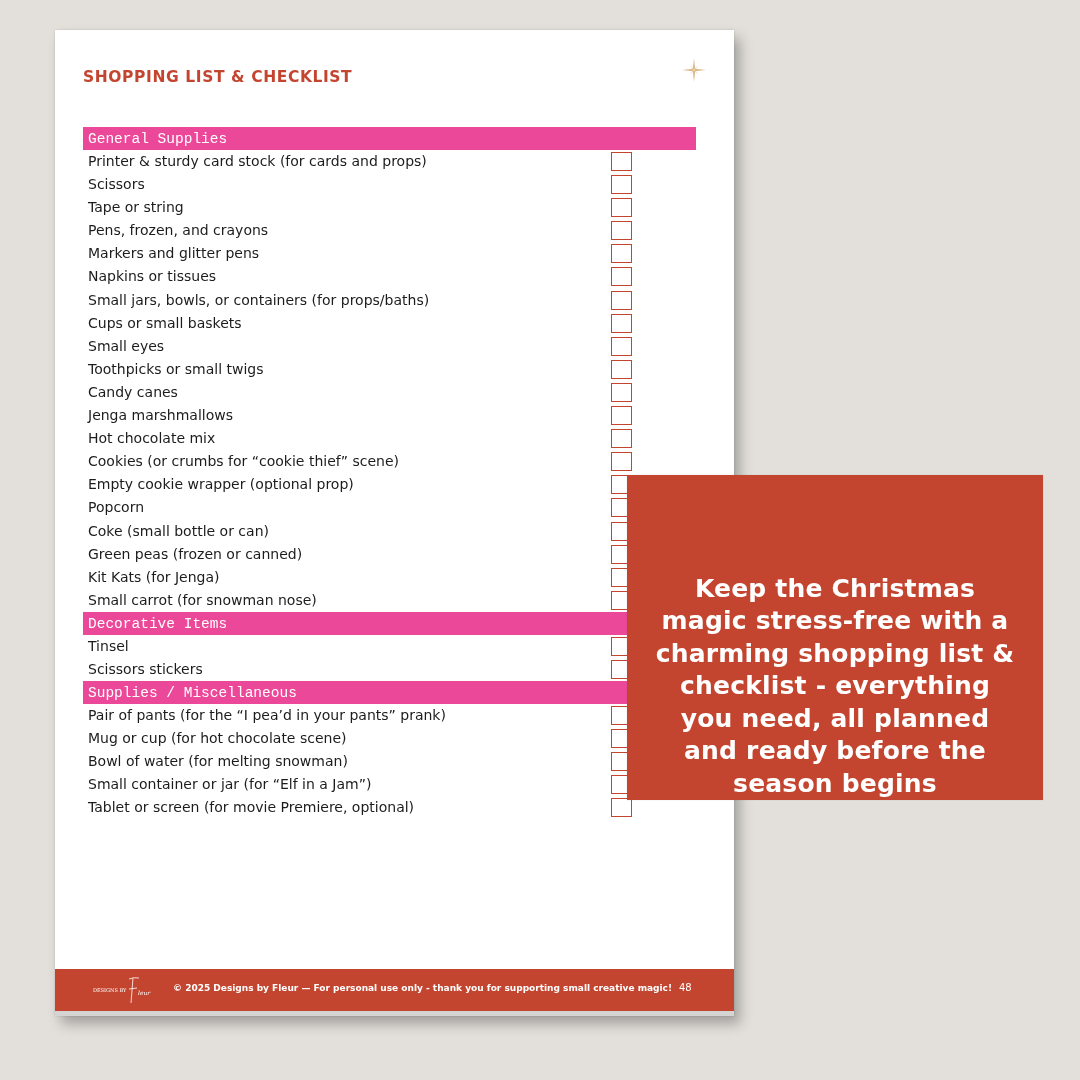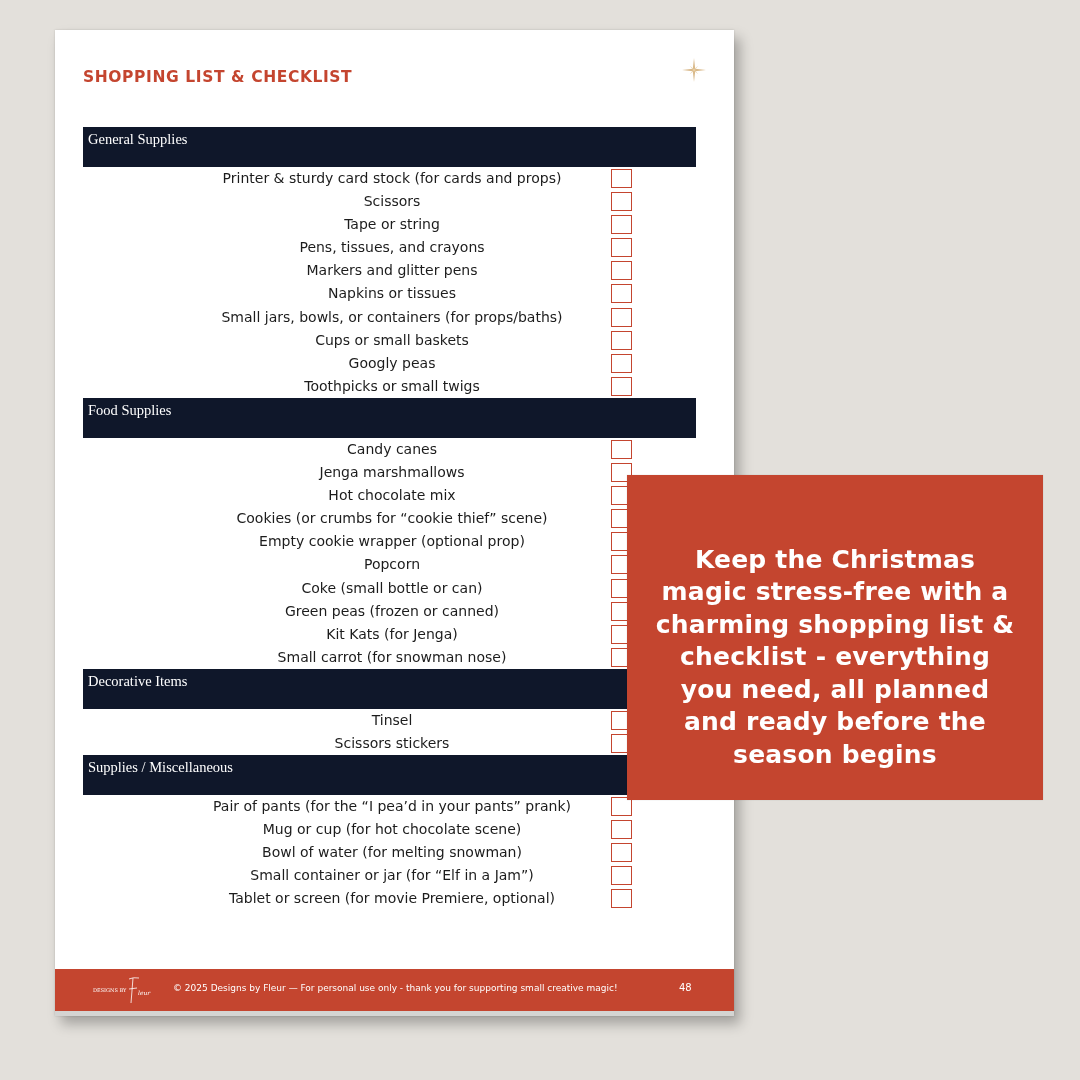--- a/index.html
+++ b/index.html
@@ -30,38 +30,37 @@
       position: absolute;
       left: 627px; top: 28px;
       width: 24px; height: 24px;
     }
     .list {
       position: absolute;
       left: 28px; top: 97px;
       width: 613px;
     }
     .section-header {
-      height: 40px;
-      background: #0f172a;
+      height: 23px;
+      background: #ec4899;
       color: #ffffff;
       font-size: 14.5px;
       line-height: 25px;
       padding-left: 5px;
-      font-family: Liberation Serif, serif;
+      font-family: Liberation Mono, monospace;
       font-weight: normal;
     }
     .item {
       height: 23.1px;
       position: relative;
       color: #1c1c1c;
       font-size: 14px;
       font-family: "DejaVu Sans", sans-serif;
       line-height: 23px;
       padding-left: 5px;
-      text-align: center;
     }
     .checkbox {
       position: absolute;
       left: 528px; top: 2px;
       width: 21px; height: 19px;
       border: 1.5px solid #c4452f;
       background: #fff;
     }
     .footer {
       position: absolute;
@@ -80,35 +79,36 @@
       position: absolute;
       left: 38px; top: 6px;
       width: 70px; height: 30px;
     }
     .footer-text {
       position: absolute;
       left: 118px; top: 14px;
       font-size: 9px;
       font-family: "DejaVu Sans", sans-serif;
       white-space: nowrap;
+      font-weight: bold;
     }
     .page-number {
       position: absolute;
       left: 624px; top: 13px;
       font-size: 10px;
       font-family: "DejaVu Sans", sans-serif;
     }
     .callout {
       position: absolute;
       left: 627px; top: 475px;
       width: 416px; height: 325px;
       background: #c4452f;
       box-shadow: 0 0 1px rgba(0,0,0,0.2);
       display: flex;
-      align-items: center;
+      align-items: flex-end;
       justify-content: center;
       padding-top: 40px;
     }
     .callout-text {
       width: 360px;
       text-align: center;
       color: #ffffff;
       font-family: "DejaVu Sans", sans-serif;
       font-weight: bold;
       font-size: 25px;
@@ -124,28 +124,27 @@
   <svg class="star" viewBox="0 0 24 24">
     <path d="M12 0 L13.2 10.8 L24 12 L13.2 13.2 L12 24 L10.8 13.2 L0 12 L10.8 10.8 Z" fill="#d9b98a"></path>
     <path d="M12 6 L12.6 11.4 L18 12 L12.6 12.6 L12 18 L11.4 12.6 L6 12 L11.4 11.4 Z" fill="#e8cfa5" transform="rotate(45 12 12)"></path>
   </svg>
 
   <div class="list" id="list">
       <div class="section-header">General Supplies</div>
       <div class="item"><span>Printer &amp; sturdy card stock (for cards and props)</span><span class="checkbox"></span></div>
       <div class="item"><span>Scissors</span><span class="checkbox"></span></div>
       <div class="item"><span>Tape or string</span><span class="checkbox"></span></div>
-      <div class="item"><span>Pens, tissues, and crayons</span><span class="checkbox"></span></div>
+      <div class="item"><span>Pens, frozen, and crayons</span><span class="checkbox"></span></div>
       <div class="item"><span>Markers and glitter pens</span><span class="checkbox"></span></div>
       <div class="item"><span>Napkins or tissues</span><span class="checkbox"></span></div>
       <div class="item"><span>Small jars, bowls, or containers (for props/baths)</span><span class="checkbox"></span></div>
       <div class="item"><span>Cups or small baskets</span><span class="checkbox"></span></div>
-      <div class="item"><span>Googly peas</span><span class="checkbox"></span></div>
+      <div class="item"><span>Small eyes</span><span class="checkbox"></span></div>
       <div class="item"><span>Toothpicks or small twigs</span><span class="checkbox"></span></div>
-      <div class="section-header">Food Supplies</div>
       <div class="item"><span>Candy canes</span><span class="checkbox"></span></div>
       <div class="item"><span>Jenga marshmallows</span><span class="checkbox"></span></div>
       <div class="item"><span>Hot chocolate mix</span><span class="checkbox"></span></div>
       <div class="item"><span>Cookies (or crumbs for “cookie thief” scene)</span><span class="checkbox"></span></div>
       <div class="item"><span>Empty cookie wrapper (optional prop)</span><span class="checkbox"></span></div>
       <div class="item"><span>Popcorn</span><span class="checkbox"></span></div>
       <div class="item"><span>Coke (small bottle or can)</span><span class="checkbox"></span></div>
       <div class="item"><span>Green peas (frozen or canned)</span><span class="checkbox"></span></div>
       <div class="item"><span>Kit Kats (for Jenga)</span><span class="checkbox"></span></div>
       <div class="item"><span>Small carrot (for snowman nose)</span><span class="checkbox"></span></div>

